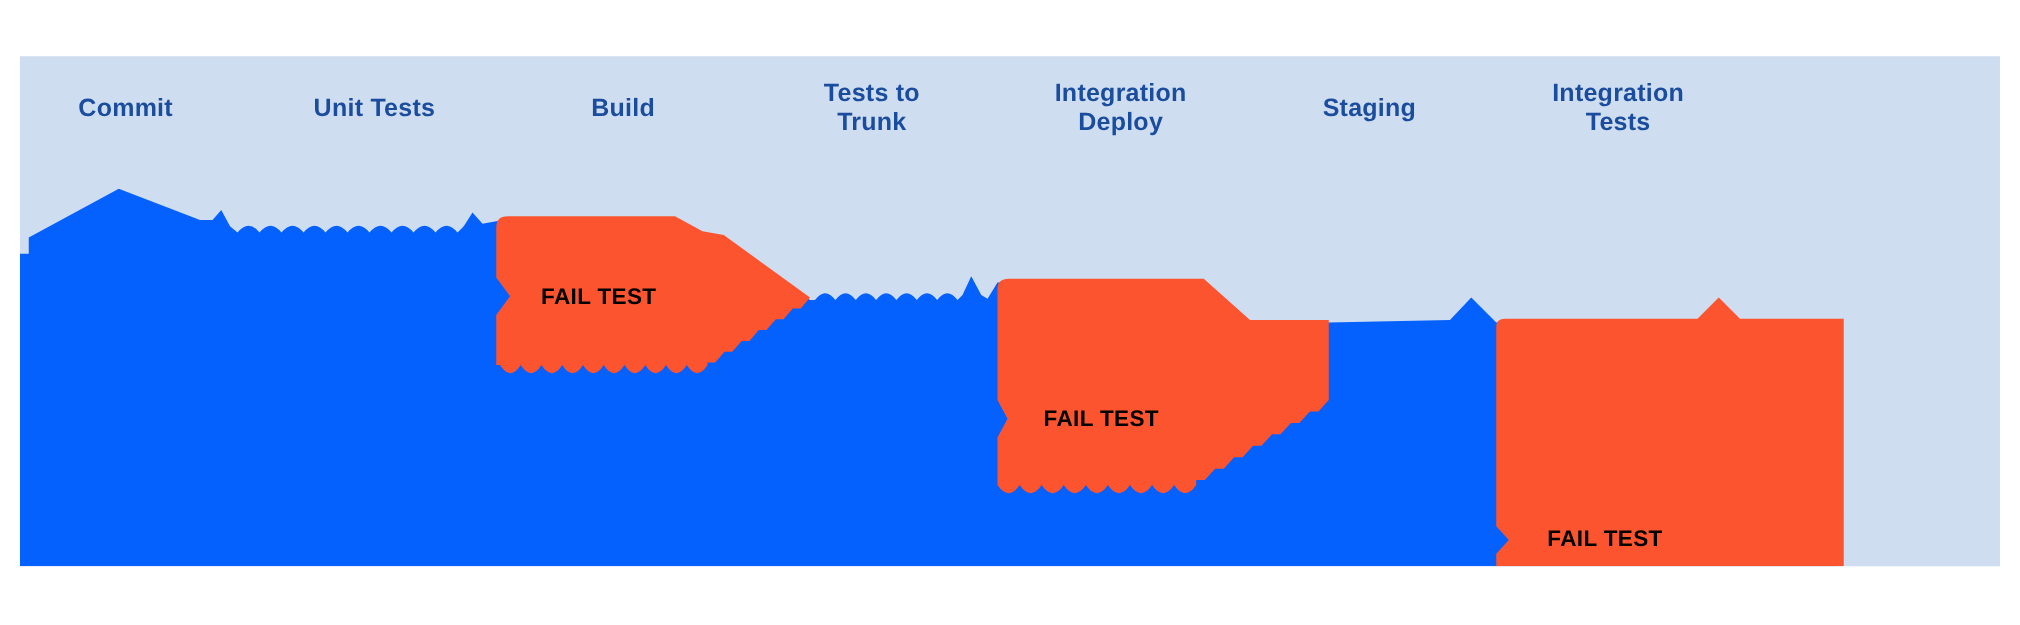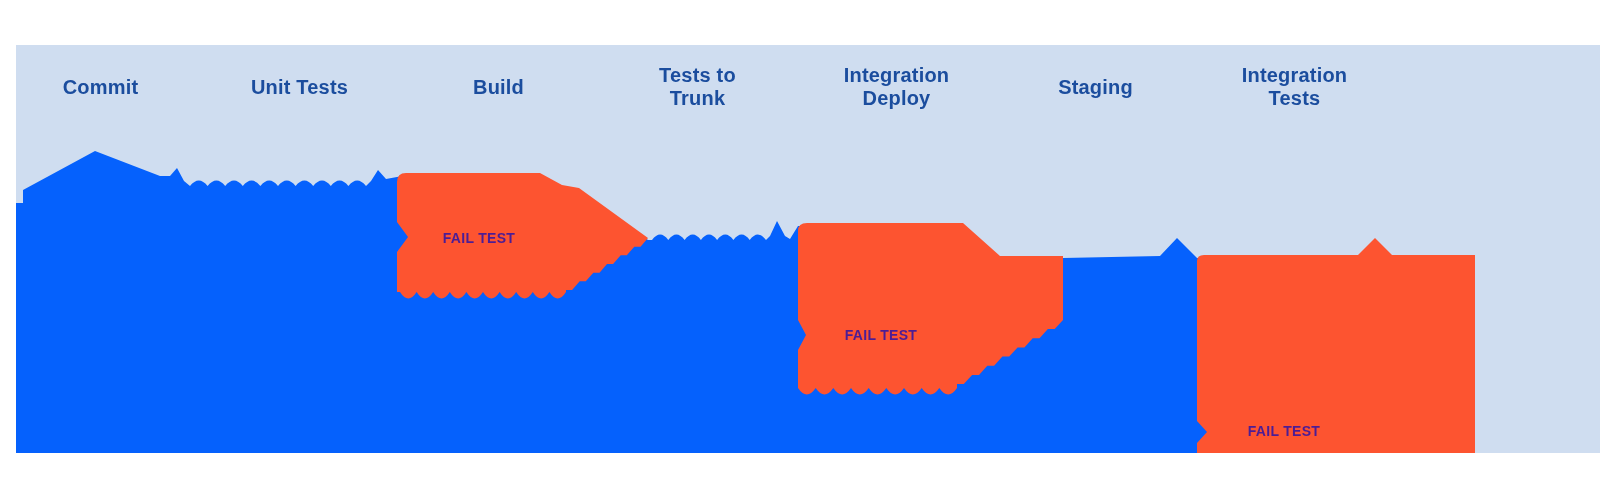--- a/index.html
+++ b/index.html
@@ -15,21 +15,21 @@
     position:absolute;left:-15px;top:18px;width:1592px;display:flex;
   }
   .hdr{
     width:199px;height:48px;display:flex;align-items:center;justify-content:center;
     text-align:center;color:#1b4d9e;font-size:20px;font-weight:700;line-height:23px;
     white-space:pre-line;letter-spacing:0.2px;
   }
   svg.flow{position:absolute;left:0;top:0;width:1584px;height:408px;display:block;}
   .fail-label{
     position:absolute;transform:translate(-50%,-50%);
-    color:#4c1d95;font-size:14px;font-weight:800;letter-spacing:0.3px;
+    color:#000000;font-size:18px;font-weight:800;letter-spacing:0.3px;
     white-space:nowrap;
   }
 </style>
 </head>
 <body>
 
 <div class="stage-wrap">
   <div class="panel">
 
     <div class="headers">

